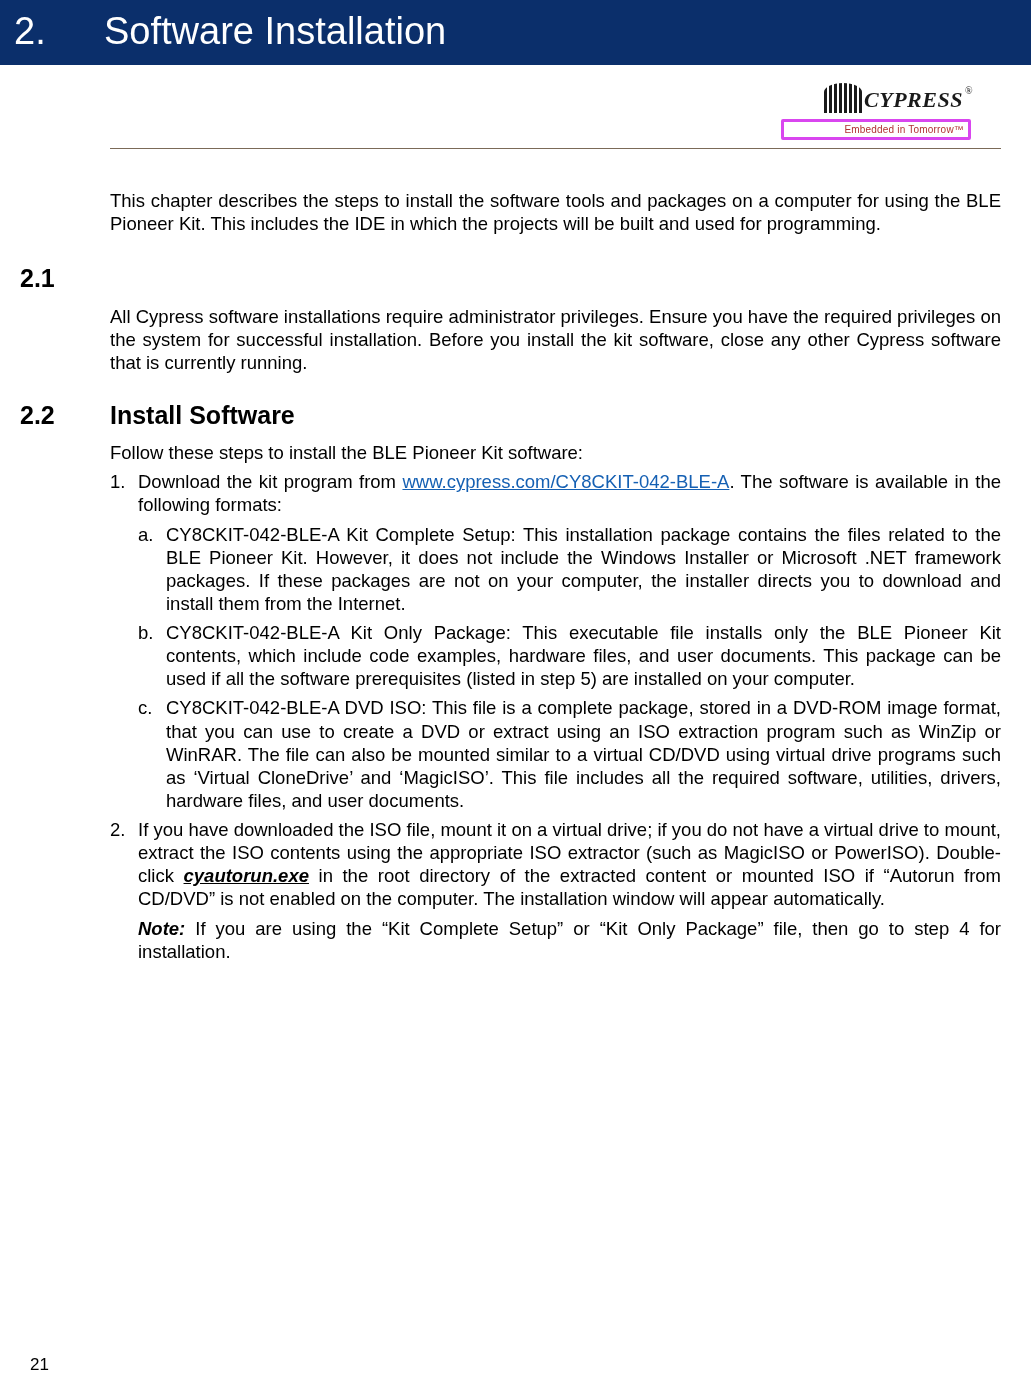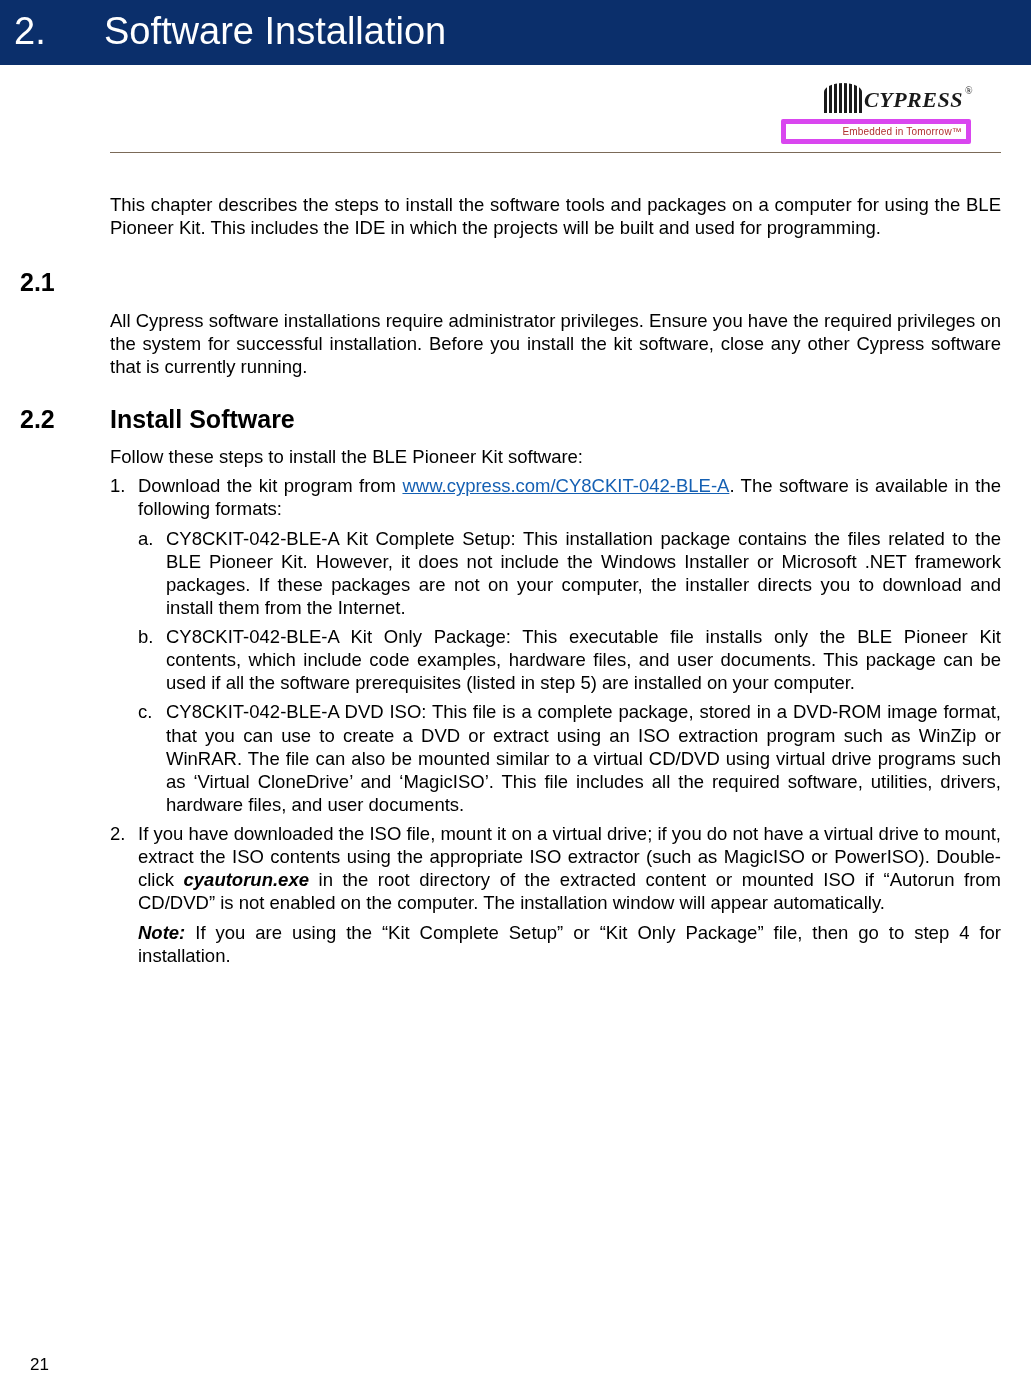--- a/index.html
+++ b/index.html
@@ -45,21 +45,21 @@
     background: repeating-linear-gradient(90deg, #1a1a1a 0 2.5px, transparent 2.5px 5px);
     border-radius: 50% 50% 0 0 / 30% 30% 0 0;
     position: relative;
     top: -4px;
   }
   .logo-top .reg {
     font-size: 10px; vertical-align: top; font-style: normal; font-weight: normal;
     position: relative; top: -2px; left: 2px;
   }
   .logo-sub {
-    border: 5px solid #d946ef;
+    border: 3px solid #d946ef;
     border-radius: 2px;
     color: #b03030;
     font-size: 10px;
     padding: 2px 4px;
     margin-top: 2px;
     font-family: Arial, sans-serif;
     letter-spacing: 0.2px;
   }
   .content {
     padding: 40px 30px 0 110px;
@@ -72,21 +72,21 @@
   .sec-title { font-size: 25px; font-weight: bold; font-family: Arial, sans-serif; }
   .sec-body { text-align: justify; margin-bottom: 26px; }
   .follow { margin-bottom: 6px; }
   ol.top { list-style: none; padding-left: 0; }
   ol.top > li { text-align: justify; margin-bottom: 6px; padding-left: 28px; position: relative; }
   ol.top > li > .mk { position: absolute; left: 0; }
   ol.sub { list-style: none; padding-left: 0; margin-top: 6px; }
   ol.sub > li { text-align: justify; margin-bottom: 6px; padding-left: 28px; position: relative; }
   ol.sub > li > .mk { position: absolute; left: 0; }
   .link { color: #1560b3; }
-  .bi { font-weight: bold; font-style: italic; }
+  .bi { font-weight: bold; font-style: italic; text-decoration: underline; }
   .note-label { font-weight: bold; font-style: italic; }
   .note-block { margin-top: 6px; }
   .footer {
     position: absolute;
     bottom: 24px; left: 30px; right: 30px;
     display: flex; justify-content: space-between;
     font-size: 17px;
   }
 </style>
 </head>

